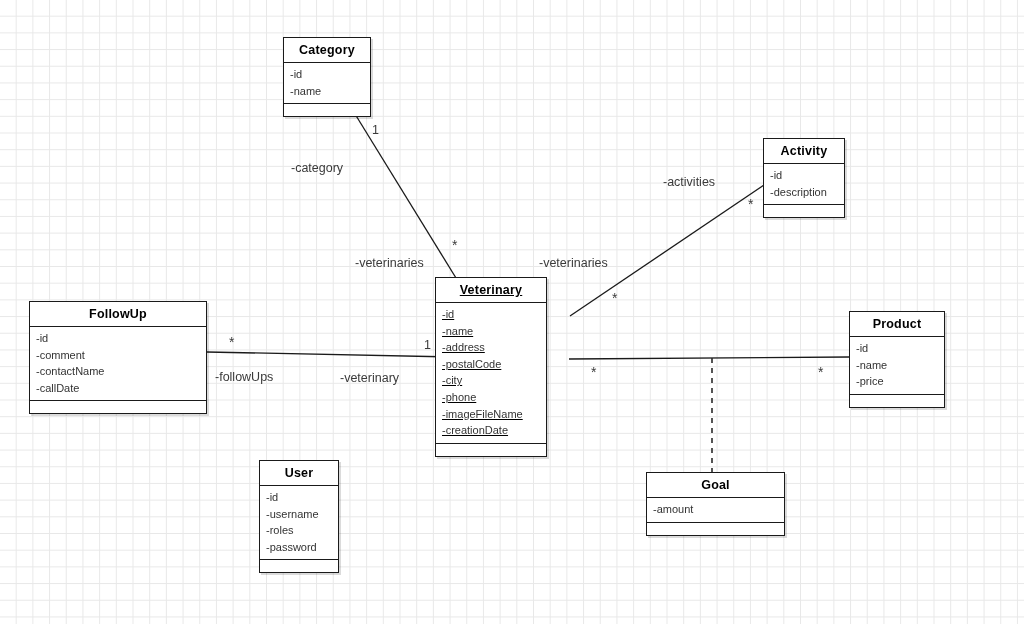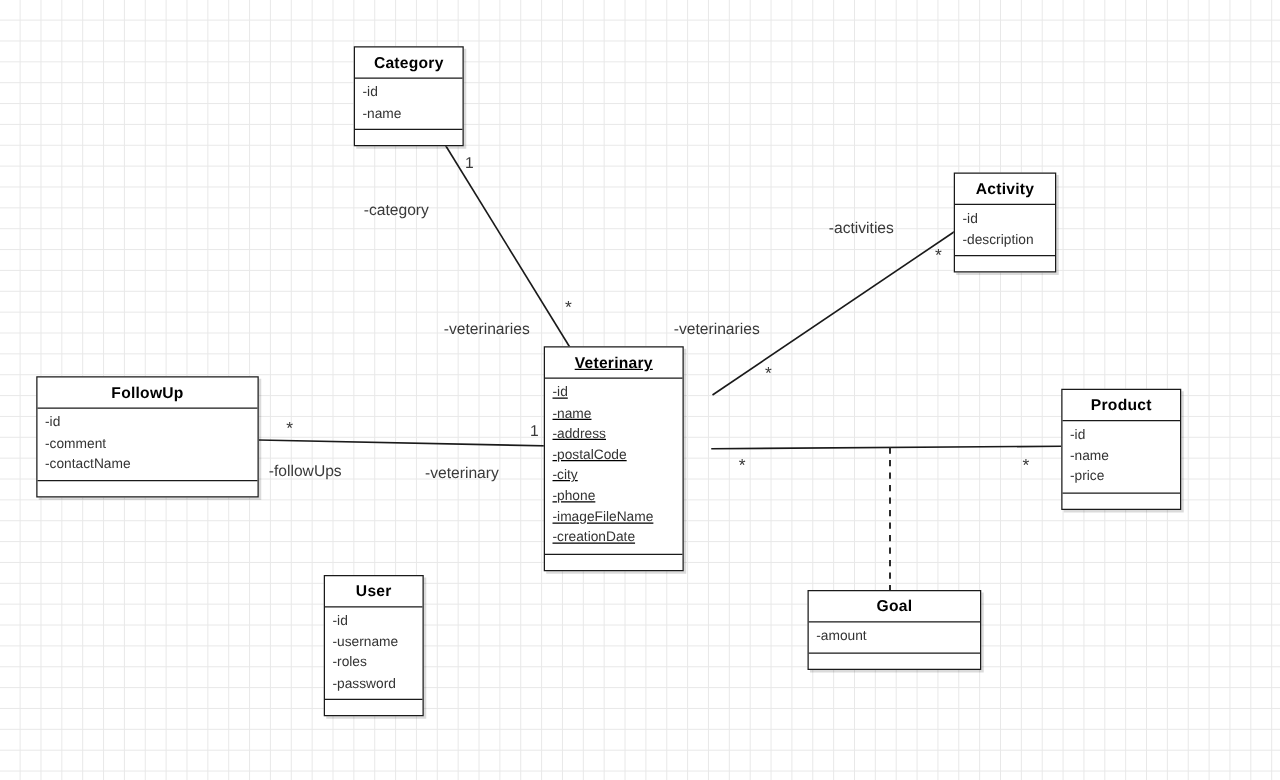--- a/index.html
+++ b/index.html
@@ -108,20 +108,21 @@
           <div class="uml-attr">-description</div>
         </div>
         <div class="uml-methods"></div>
       </div>
       <div class="uml-class" style="left: 29px; top: 301px; width: 178px;">
         <div class="uml-title">FollowUp</div>
         <div class="uml-attrs">
           <div class="uml-attr">-id</div>
           <div class="uml-attr">-comment</div>
           <div class="uml-attr">-contactName</div>
+          <div class="uml-attr">-callDate</div>
         </div>
         <div class="uml-methods"></div>
       </div>
       <div class="uml-class" style="left: 435px; top: 277px; width: 112px; text-decoration: underline;">
         <div class="uml-title">Veterinary</div>
         <div class="uml-attrs">
           <div class="uml-attr">-id</div>
           <div class="uml-attr">-name</div>
           <div class="uml-attr">-address</div>
           <div class="uml-attr">-postalCode</div>

